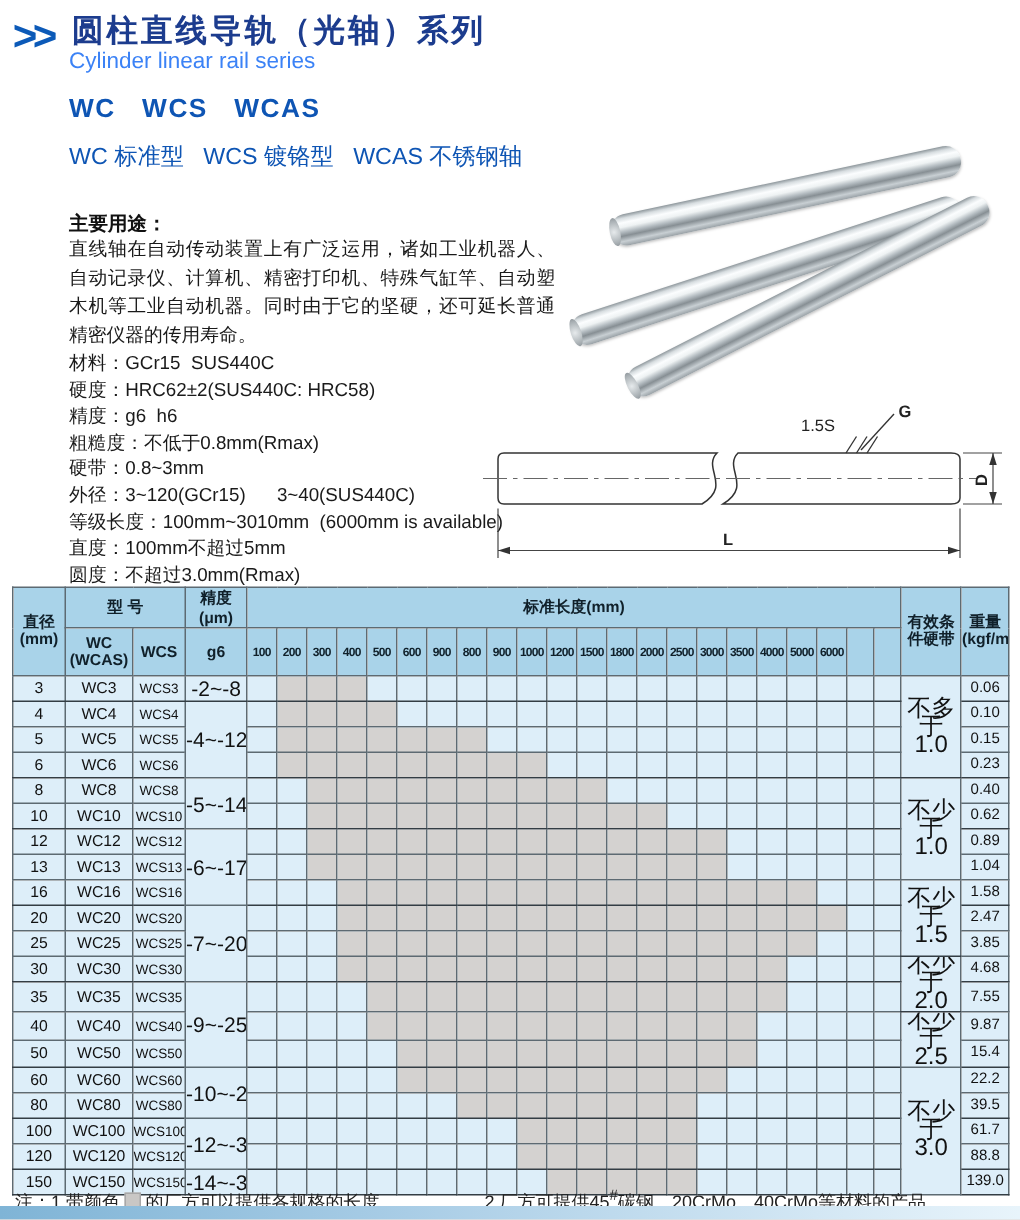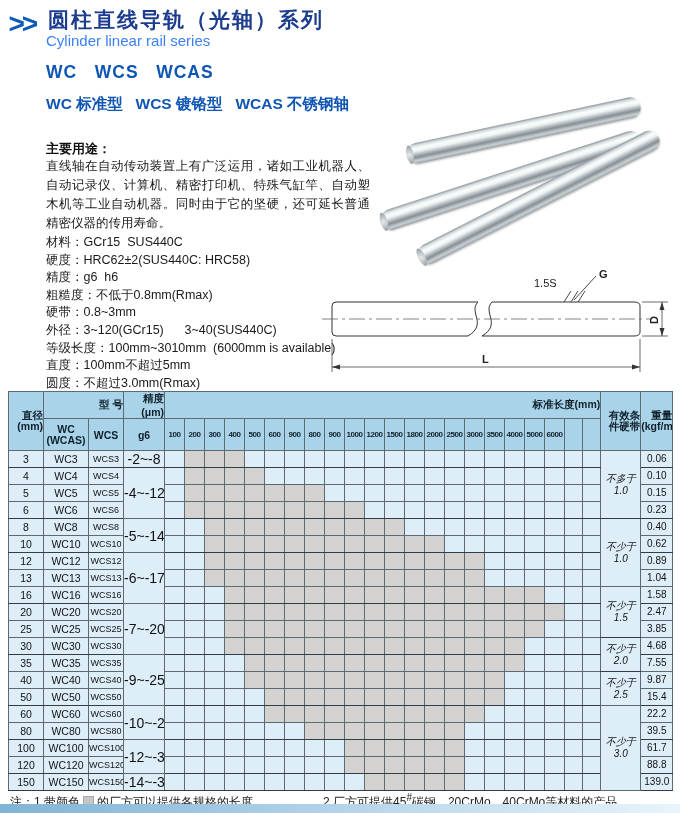--- a/index.html
+++ b/index.html
@@ -5,21 +5,21 @@
   * { margin:0; padding:0; box-sizing:border-box; }
   body { background:#888; font-family:"Liberation Sans", sans-serif; }
   .page { position:relative; width:680px; height:813px; background:#ffffff; overflow:hidden; margin:0 auto; }
   .pre-space { white-space:pre; }
 
   
   .hdr-arrows { position:absolute; left:8px; top:8px; font-size:28px; font-weight:900; font-style:italic; color:#0c5ab8; letter-spacing:-3px; }
   .title-cn { position:absolute; left:48px; top:6px; font-size:21px; font-weight:bold; color:#1c3c8e; letter-spacing:2px; }
   .title-en { position:absolute; left:46px; top:32px; font-size:15px; color:#3b82f6; }
   .models-line { position:absolute; left:46px; top:62px; font-size:17.5px; font-weight:bold; color:#0e55b4; letter-spacing:1px; }
-  .types-line { position:absolute; left:46px; top:94px; font-size:15.5px; font-weight:bold; color:#0e55b4; }
+  .types-line { position:absolute; left:46px; top:94px; font-size:15.5px; font-weight:normal; color:#0e55b4; }
 
   
   .intro-heading { position:absolute; left:46px; top:140px; font-size:13px; font-weight:bold; color:#111; }
   .intro-body { position:absolute; left:46px; top:157px; width:324px; font-size:12.5px; line-height:19px; color:#1a1a1a; text-align:justify; }
   .specs { position:absolute; left:46px; top:234px; font-size:12.5px; line-height:17.6px; color:#1a1a1a; }
   .spec-line { white-space:pre; }
 
   
   .photo { position:absolute; left:350px; top:92px; width:330px; height:180px; }
   .rod { position:absolute; height:21px; border-radius:10px;
@@ -34,29 +34,29 @@
   
   .diagram { position:absolute; left:318px; top:266px; width:356px; height:118px; }
   .diagram .t { font-family:"Liberation Sans", sans-serif; font-size:11px; fill:#222; }
   .diagram .b { font-weight:bold; }
 
   
   #spec-table { position:absolute; left:8px; top:391px; width:664px; border-collapse:collapse; table-layout:fixed;
                 border:1.5px solid #3c474e; font-family:"Liberation Sans", sans-serif; }
   #spec-table th, #spec-table td { border:1px solid #5d6a72; padding:0; text-align:center; vertical-align:middle; overflow:hidden; }
   #spec-table thead th { background:#a9d3e9; color:#10202a; font-size:10.5px; font-weight:bold; }
-  #spec-table thead tr:first-child th { height:24px;text-align:right; }
+  #spec-table thead tr:first-child th { height:24px; }
   #spec-table thead tr.ticks th { height:32px; }
   #spec-table thead th.len { font-size:8px; letter-spacing:-0.5px; }
   #spec-table thead th.pre { white-space:pre-line; line-height:11px; }
   #spec-table tbody td { background:#ddeef9; font-size:10.5px; height:17px; line-height:16px; color:#111; }
   #spec-table tbody td.gray { background:#d4d2d0; }
   #spec-table tbody td.wcs { font-size:9px; }
   #spec-table tbody td.prec { font-size:14px; }
-  #spec-table tbody td.hard { font-size:10px; white-space:pre-line; line-height:12px;font-style:italic; }
+  #spec-table tbody td.hard { font-size:16px; white-space:pre-line; line-height:12px; }
   #spec-table tbody td.wt { font-size:10px; }
   #spec-table tr.grp-end td { border-bottom:1.5px solid #333d44; }
 
   
   .note { position:absolute; left:10px; top:792px; font-size:12px; color:#222;text-decoration:underline; }
   .swatch { display:inline-block; width:11px; height:11px; background:#c9c7c5; border:1px solid #a8a8a8; margin:0 3px; vertical-align:-1px; }
   .gap2 { display:inline-block; width:58px; }
   .bottom-bar { position:absolute; left:0; top:804px; width:680px; height:9px;
                 background:linear-gradient(90deg,#7fb4d6 0%,#a9cde6 40%,#e8f4fb 100%); }
 </style>

